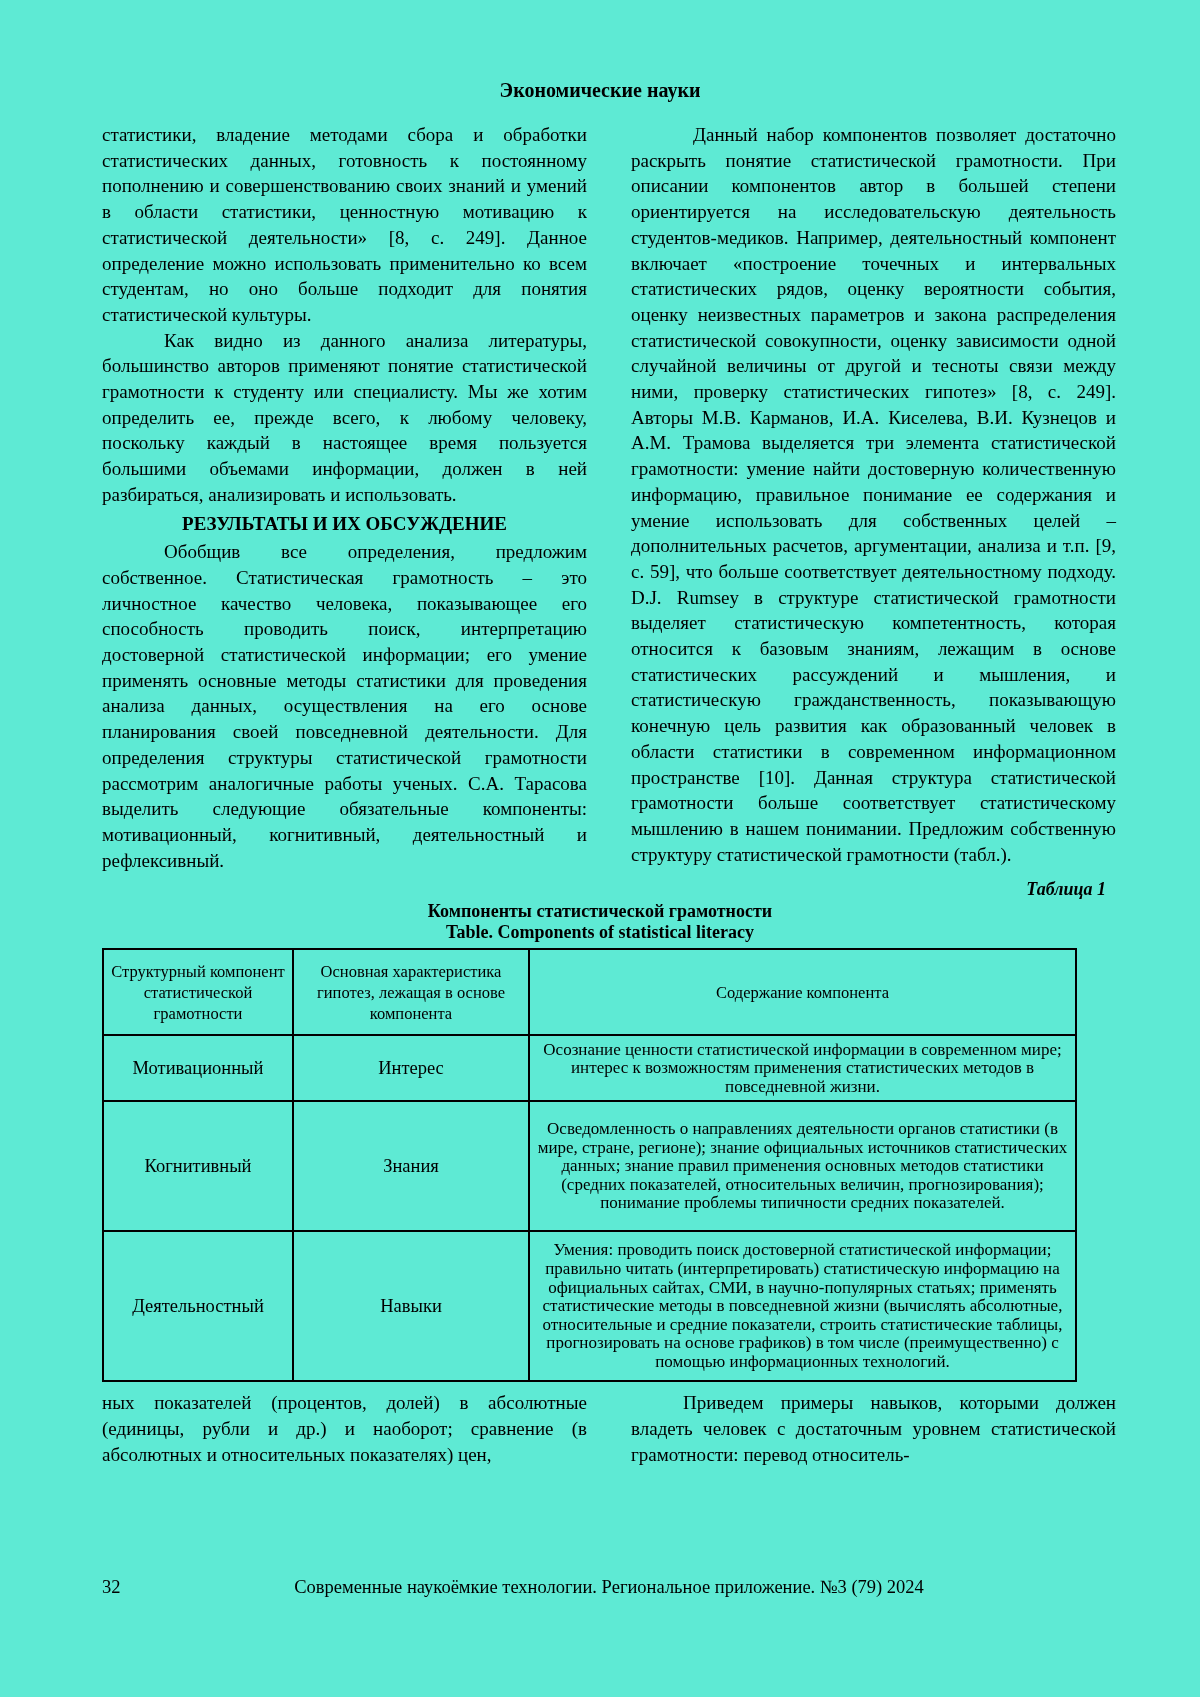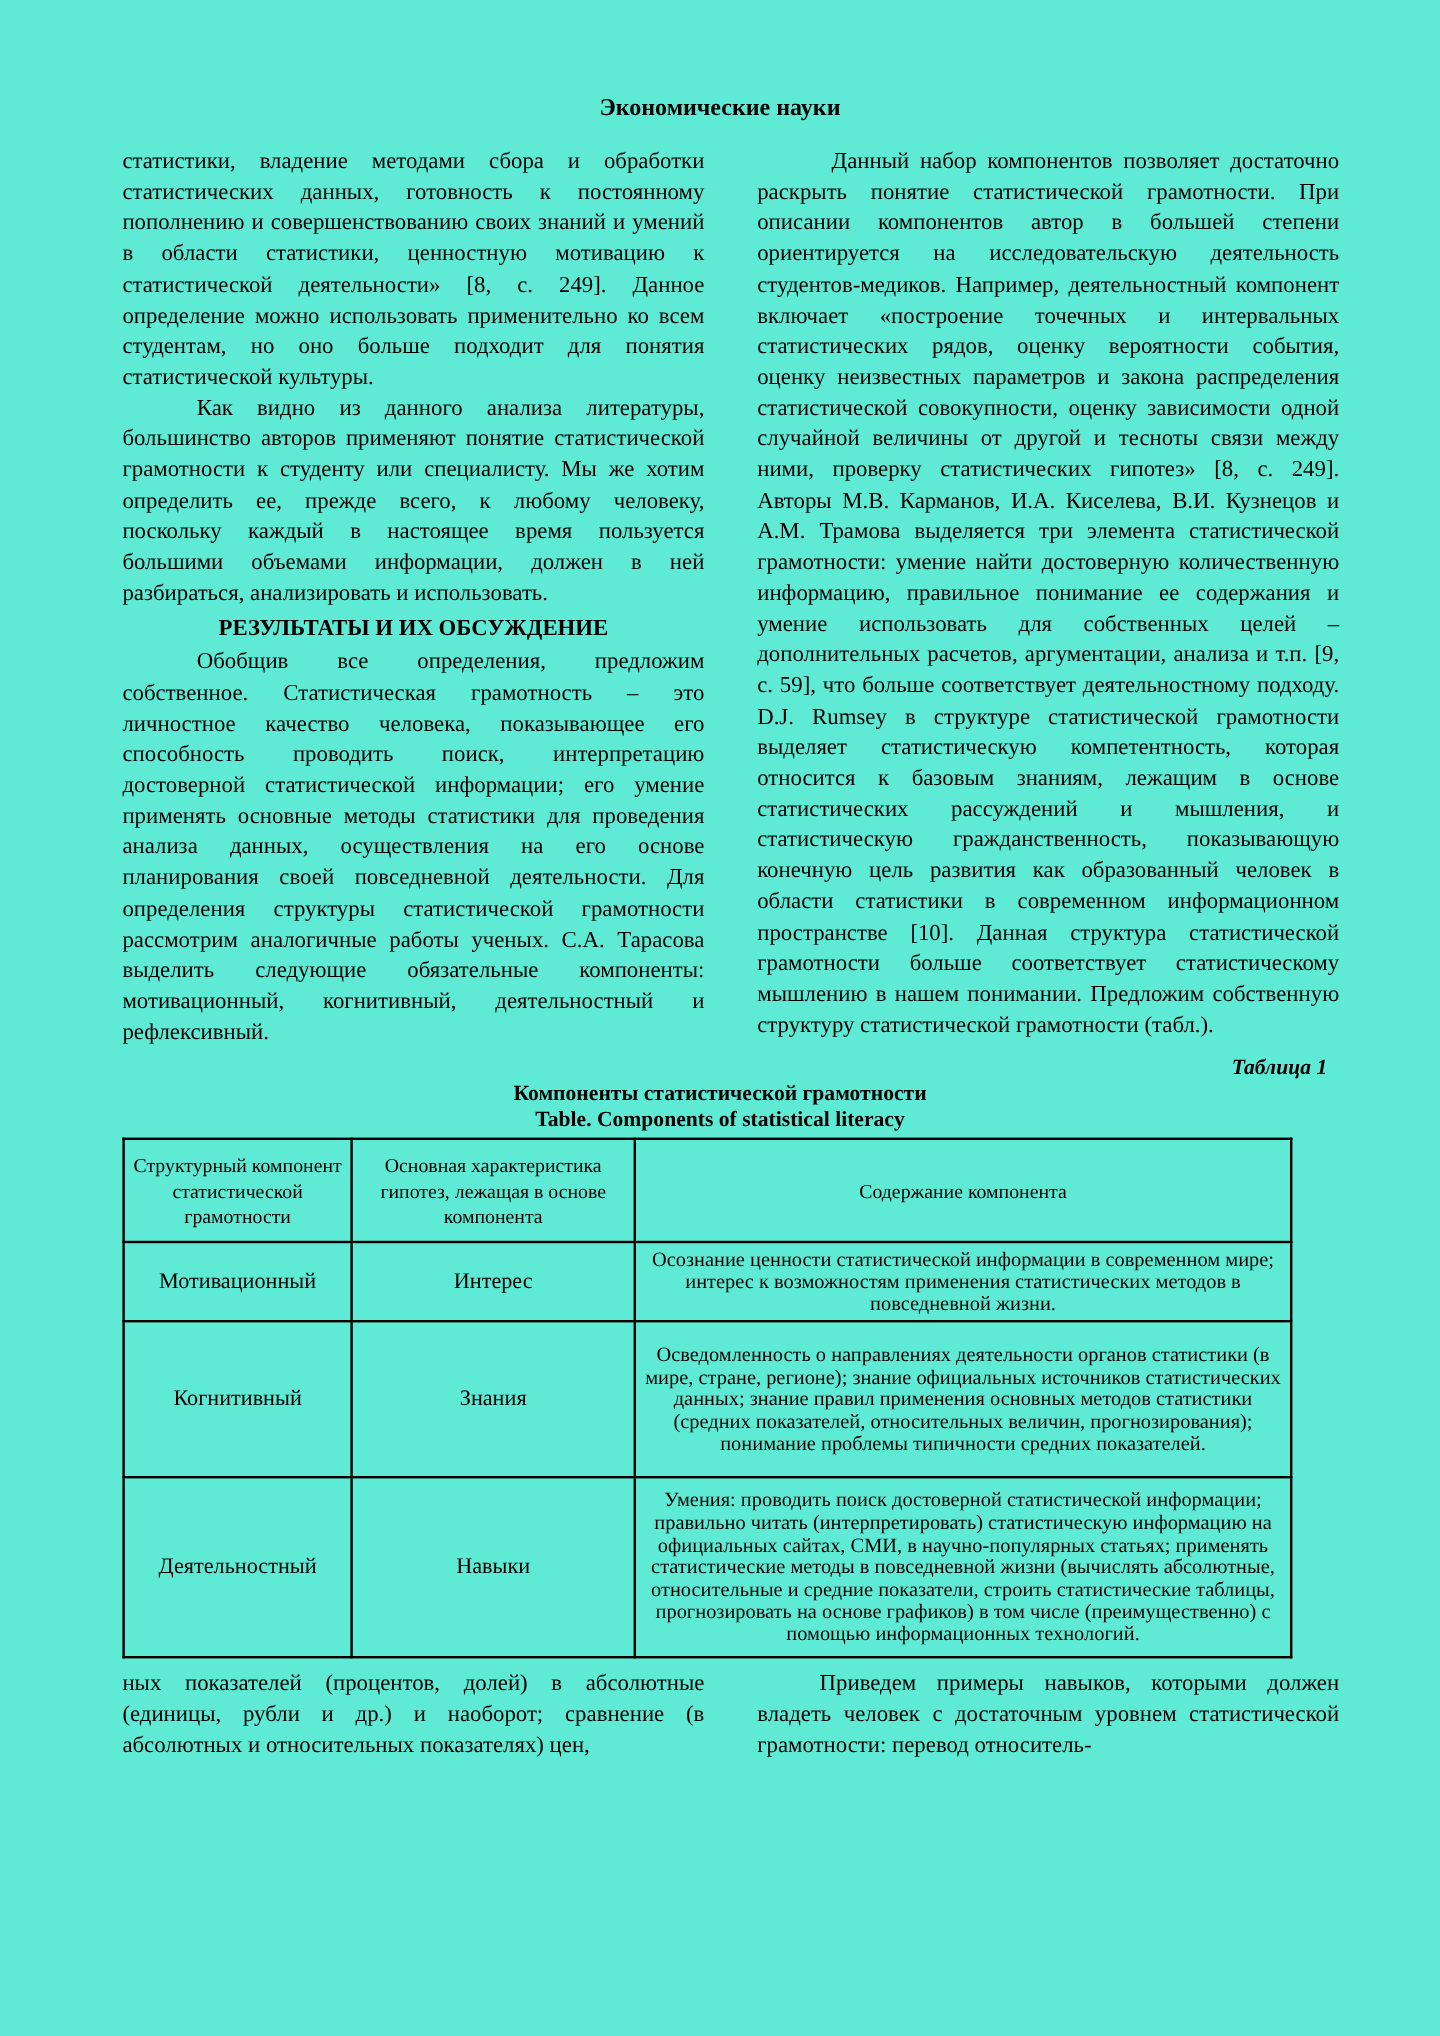--- a/index.html
+++ b/index.html
@@ -108,14 +108,18 @@
 
   <div class="columns bottom">
     <div class="col">
       <p class="noindent">ных показателей (процентов, долей) в абсолютные (единицы, рубли и др.) и наоборот; сравнение (в абсолютных и относительных показателях) цен,</p>
     </div>
     <div class="col">
       <p class="hang">Приведем примеры навыков, которыми должен владеть человек с достаточным уровнем статистической грамотности: перевод относитель-</p>
     </div>
   </div>
 
+  <div class="footer">
+    <span class="page-number">32</span>
+    <div class="journal">Современные наукоёмкие технологии. Региональное приложение. №3 (79) 2024</div>
+  </div>
 
 </div>
 
 </body></html>

